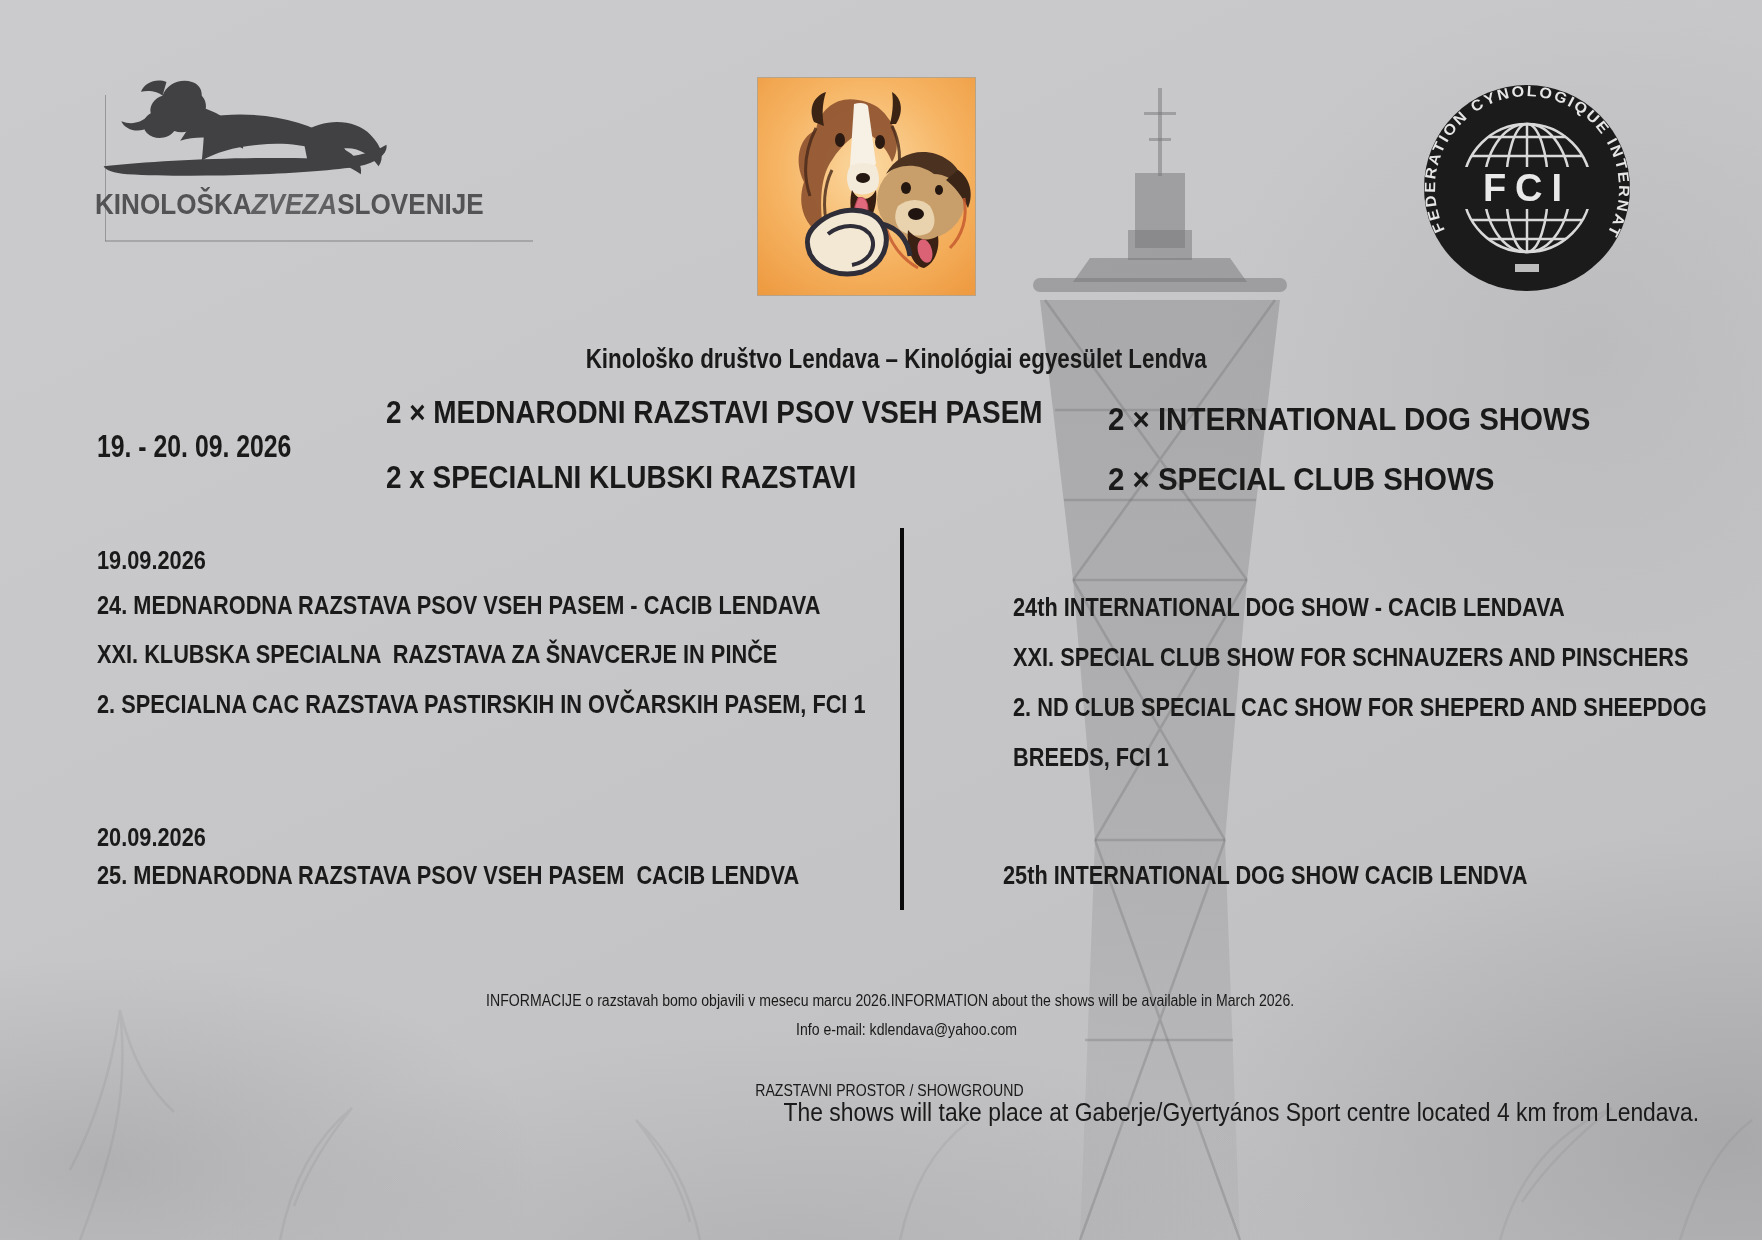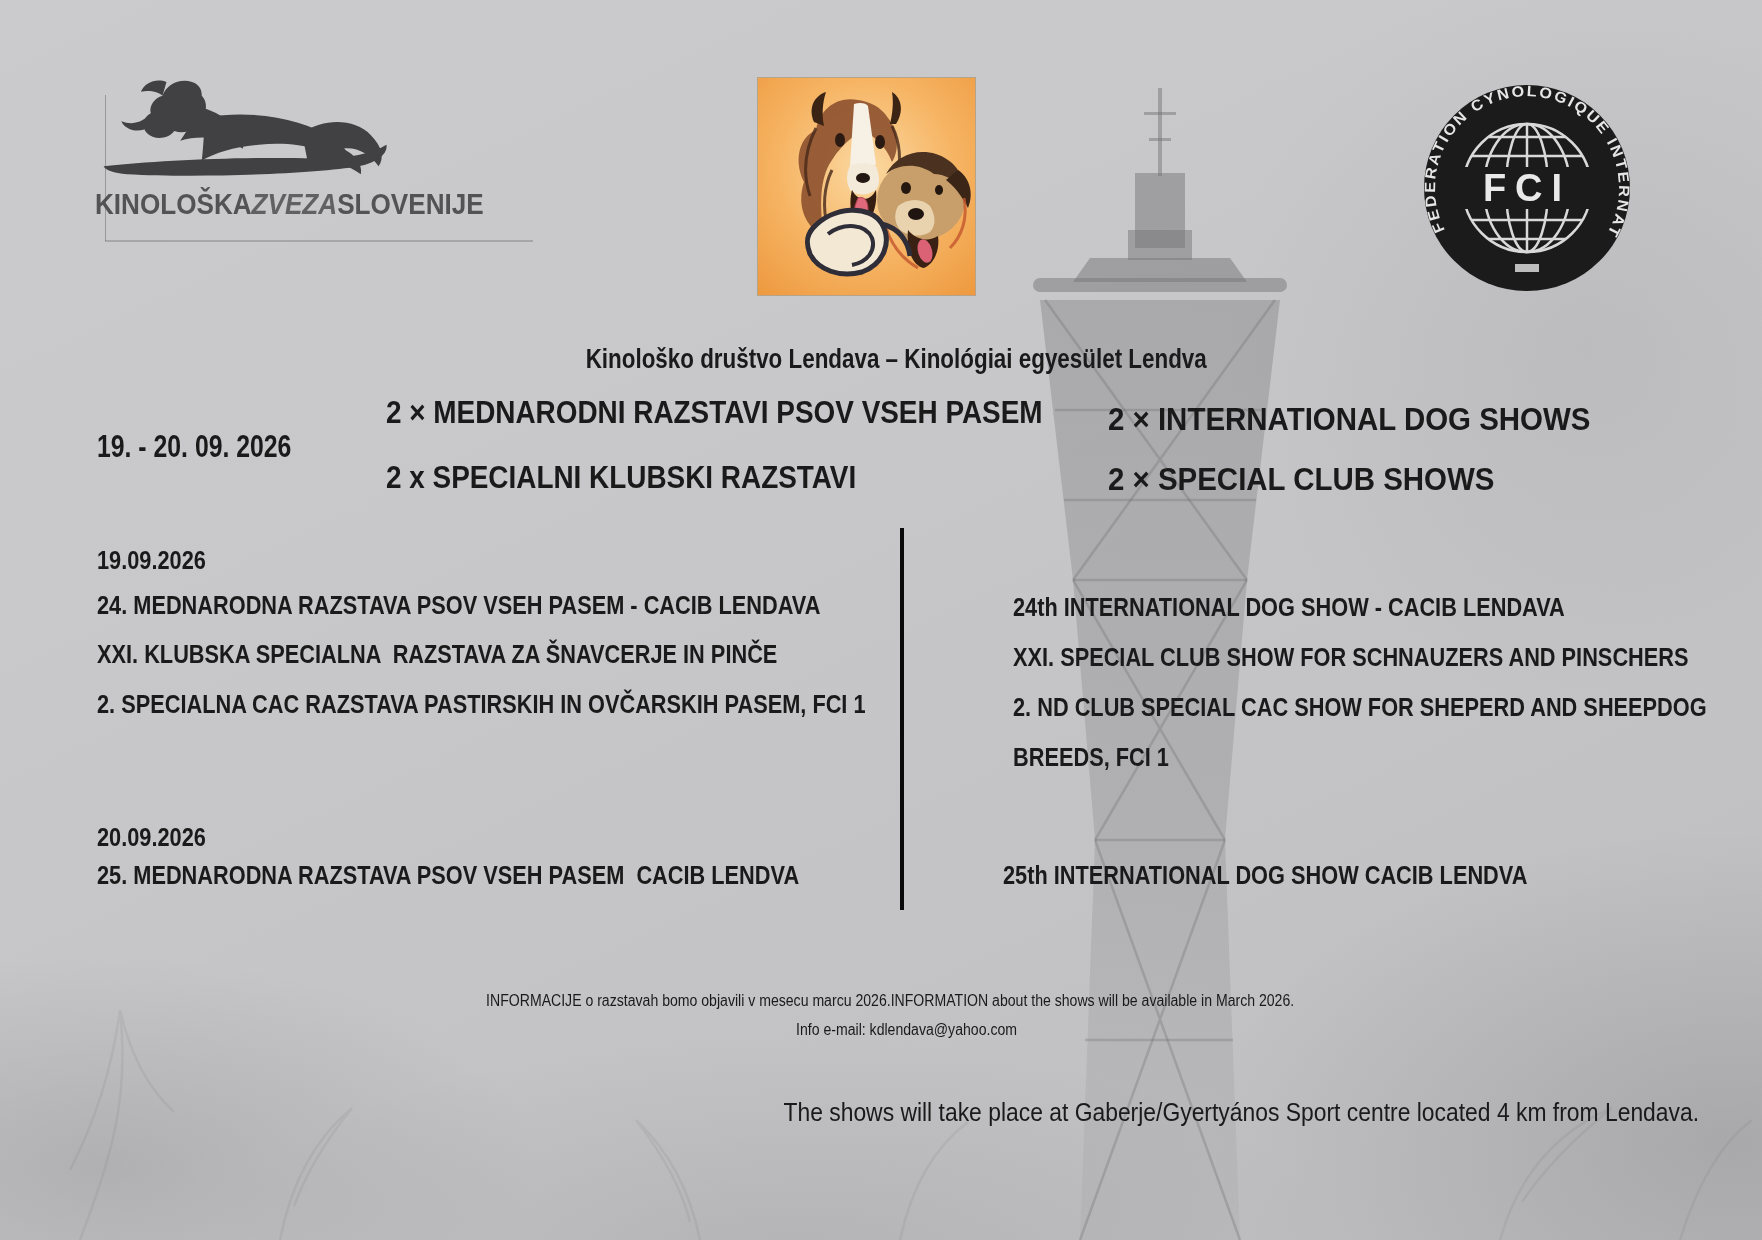--- a/index.html
+++ b/index.html
@@ -195,17 +195,20 @@
   <div class="ln h25 b sx87" style="left:97px;top:861px;">25. MEDNARODNA RAZSTAVA PSOV VSEH PASEM  CACIB LENDVA</div>
   <div class="ln h25 b sx87" style="left:1003px;top:861px;">25th INTERNATIONAL DOG SHOW CACIB LENDVA</div>
 
   <div class="center-row h24" style="top:974px;">
     <span class="cx88">INFORMACIJE o razstavah bomo objavili v mesecu marcu 2026.INFORMATION about the shows will be available in March 2026.</span>
   </div>
   <div class="center-row h24" style="top:1003px;padding-left:17px;">
     <span class="cx88">Info e-mail: kdlendava@yahoo.com</span>
   </div>
 
+  <div class="center-row h24" style="top:1064px;">
+    <span class="cx88">RAZSTAVNI PROSTOR / SHOWGROUND</span>
+  </div>
   <div class="center-row h26" style="top:1069px;text-align:right;">
     <span class="cx88">The shows will take place at Gaberje/Gyertyános Sport centre located 4 km from Lendava.</span>
   </div>
 
 </div>
 
 </body></html>

